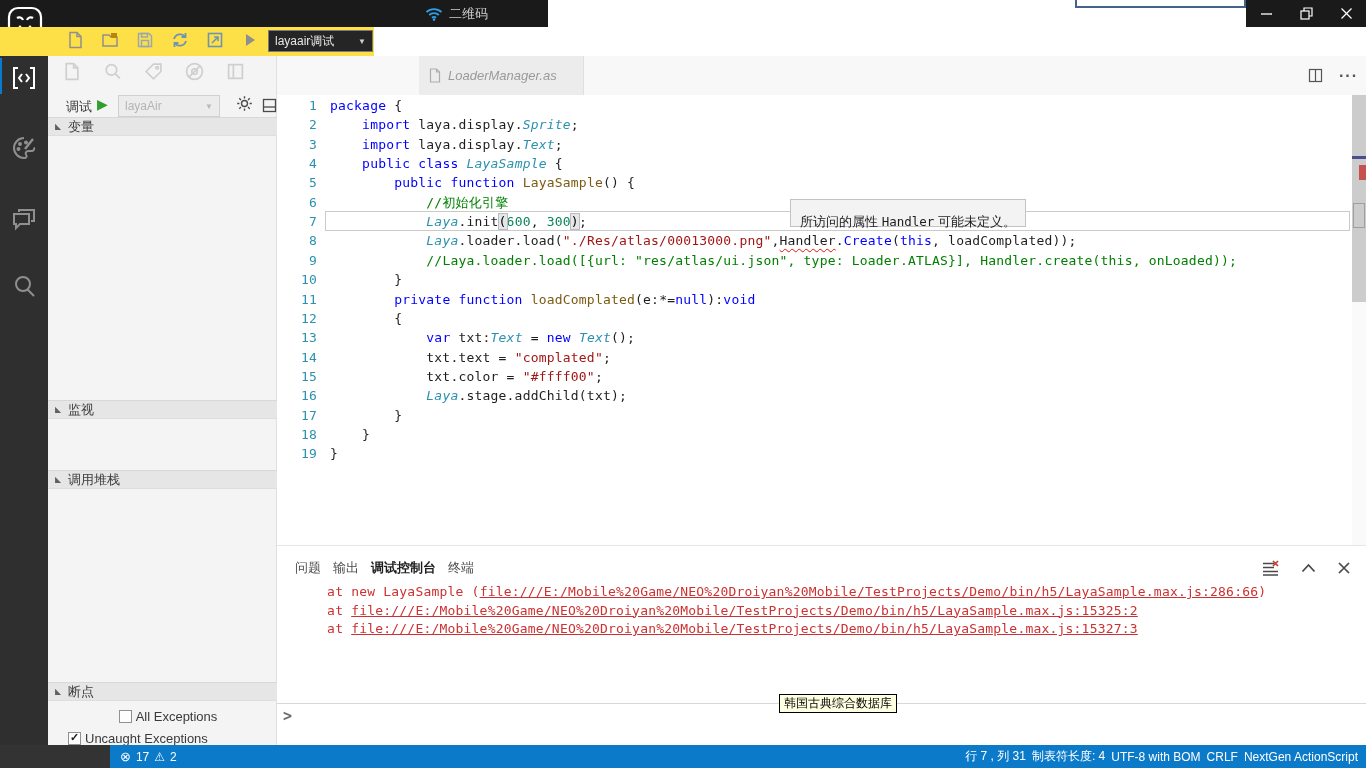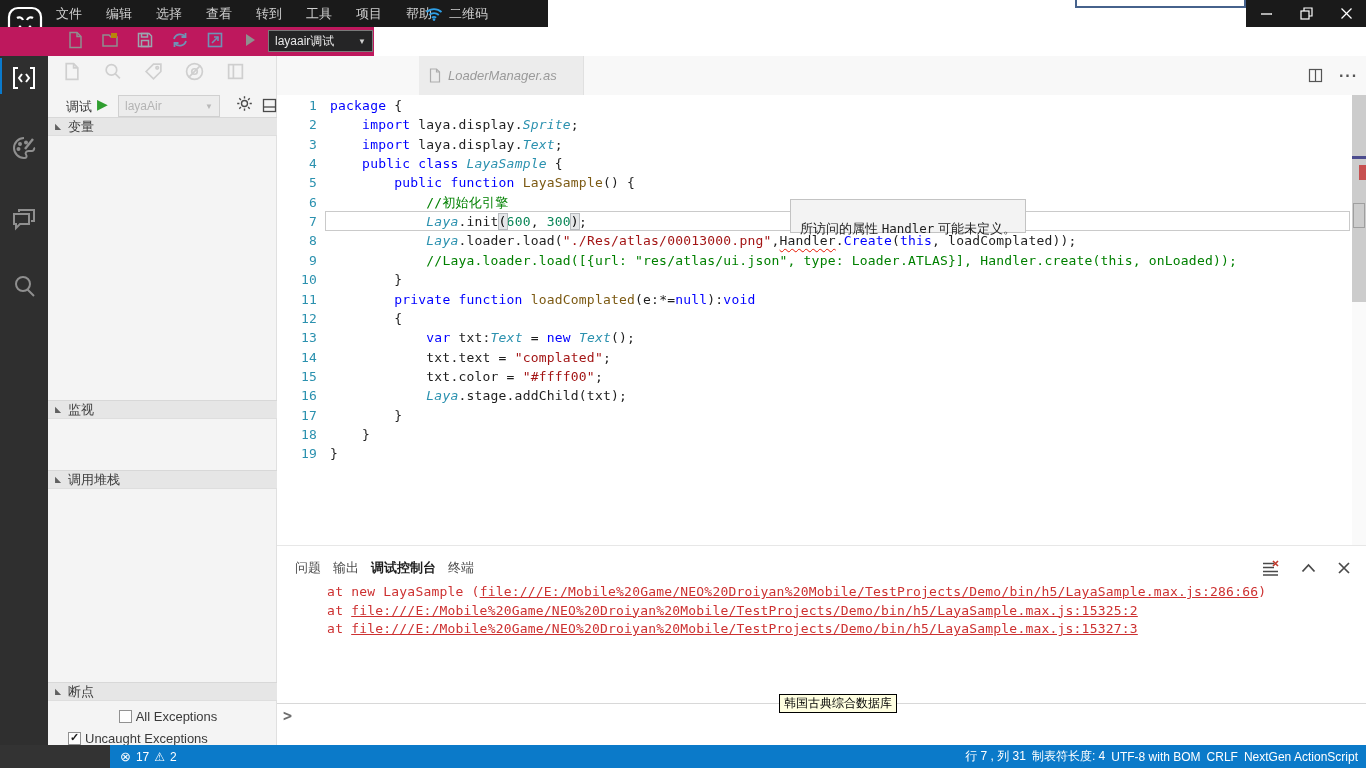--- a/index.html
+++ b/index.html
@@ -7,21 +7,21 @@
   body {
     width:1366px; height:768px; position:relative; overflow:hidden;
     background:#fff; font-family:"Liberation Sans",sans-serif;
     -webkit-font-smoothing:antialiased;
   }
   .abs { position:absolute; }
 
   
   #activitybar { left:0; top:0; width:48px; height:745px; background:#2f2f2f; }
   #titlebar { left:0; top:0; width:548px; height:27px; background:#1a1a1a; }
-  #toolbar { left:0; top:27px; width:374px; height:29px; background:#be185d; }
+  #toolbar { left:0; top:27px; width:374px; height:29px; background:#fde047; }
   #menubar { position:absolute; left:56px; top:0; height:27px; display:flex; align-items:center; gap:24px; }
   .menu-item { color:#cfcfcf; font-size:13px; cursor:default; }
   #qr-item { position:absolute; left:425px; top:0; height:27px; display:flex; align-items:center; gap:6px; color:#cfcfcf; font-size:13px; }
   #win-controls { left:1246px; top:0; width:120px; height:27px; background:#1a1a1a; display:flex; align-items:center; justify-content:space-around; }
   #partial-input { left:1075px; top:0; width:171px; height:8px; background:#fff; border:2px solid #46628c; border-top:none; }
 
   #toolbar-icons { position:absolute; left:66px; top:4px; display:flex; gap:17px; align-items:center; }
   .tb-icon { width:18px; height:18px; display:inline-block; }
   #run-config { position:absolute; left:268px; top:3px; width:105px; height:22px; background:#252526; border:1px solid #7a7a7a; color:#e8e8e8; font-size:12px; display:flex; align-items:center; padding:0 6px; justify-content:space-between; }
   #run-config .tri { font-size:8px; color:#cfcfcf; }
@@ -62,21 +62,21 @@
   #editor { left:277px; top:95px; width:1075px; height:450px; background:#fff; overflow:hidden; }
   .cl { position:absolute; left:0; width:100%; height:20px; white-space:pre; font-family:"DejaVu Sans Mono",monospace; font-size:13px; letter-spacing:.2px; line-height:19px; }
   .cl .ln { position:absolute; left:0; width:40px; text-align:right; color:#2b91af; }
   .cl .ct { position:absolute; left:53px; }
   .tk-kw { color:#0000ff; } .tk-ty { color:#2b91af;font-style:italic; } .tk-fn { color:#7c5a13; }
   .tk-st { color:#a31515; } .tk-co { color:#008000; } .tk-nu { color:#098658; }
   .tk-pl { color:#1e1e1e; }
   .tk-er { color:#1e1e1e; text-decoration:underline wavy #e51400 1px; text-underline-offset:3px; }
   .tk-br { background:#e4e6e8; outline:1px solid #b9bcc0; }
   #cur-line { position:absolute; left:48px; right:2px; top:116px; height:20px; border:1px solid #cacaca; }
-  #hover-tip { position:absolute; left:513px; top:104px; height:28px; background:#f3f3f3; border:1px solid #c3c3c3; font-size:13px; color:#1e1e1e; line-height:26px; padding:16px 9px; white-space:nowrap; z-index:5; }
+  #hover-tip { position:absolute; left:513px; top:104px; height:28px; background:#f3f3f3; border:1px solid #c3c3c3; font-size:13px; color:#1e1e1e; line-height:26px; padding:9px 9px; white-space:nowrap; z-index:5; }
   #hover-tip code { font-family:"DejaVu Sans Mono",monospace; font-size:12.5px; }
 
   
   #ed-scroll { left:1352px; top:95px; width:14px; height:450px; background:#fafafa; }
   #ed-thumb { position:absolute; left:0; top:0; width:14px; height:207px; background:#c3c3c3; opacity:.85; }
   #ovr-blue { position:absolute; left:0; top:61px; width:14px; height:3px; background:#4c4c8e; }
   #ovr-red { position:absolute; left:7px; top:70px; width:7px; height:15px; background:#c75050; }
   #ovr-box { position:absolute; left:1px; top:108px; width:12px; height:25px; border:1px solid #9f9f9f; }
 
   
@@ -148,30 +148,20 @@
     <svg width="26" height="26" viewBox="0 0 26 26">
         <g stroke="#8f8f8f" stroke-width="2" fill="none">
       <circle cx="12" cy="11" r="7"></circle>
           <path d="M16.5 16.5 L23 23"></path>
         </g>
       </svg>
   </span>
 </div>
 
 <div id="titlebar" class="abs">
-  <div id="menubar">
-      <span class="menu-item">文件</span>
-      <span class="menu-item">编辑</span>
-      <span class="menu-item">选择</span>
-      <span class="menu-item">查看</span>
-      <span class="menu-item">转到</span>
-      <span class="menu-item">工具</span>
-      <span class="menu-item">项目</span>
-      <span class="menu-item">帮助</span>
-    </div>
   <div id="qr-item">
     <span>
       <svg width="18" height="14" viewBox="0 0 18 14">
           <g stroke="#2e9fe6" stroke-width="1.8" fill="none">
         <path d="M1.5 5 a11 11 0 0 1 15 0"></path>
             <path d="M4.2 8 a7 7 0 0 1 9.6 0"></path>
             <path d="M6.9 10.8 a3.2 3.2 0 0 1 4.2 0"></path>
           </g>
         <circle cx="9" cy="12.6" r="1.3" fill="#2e9fe6"></circle>
         </svg>

